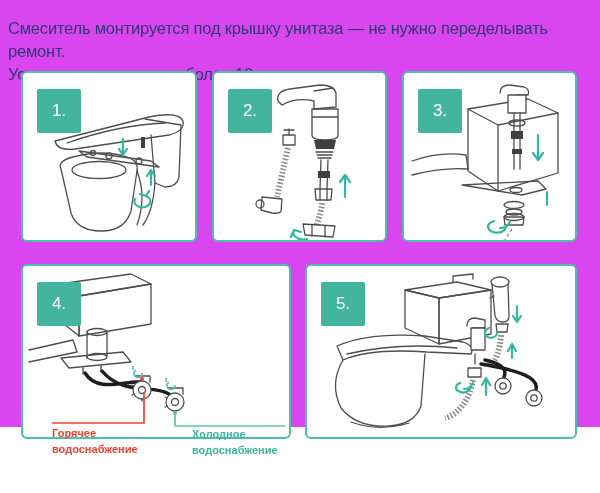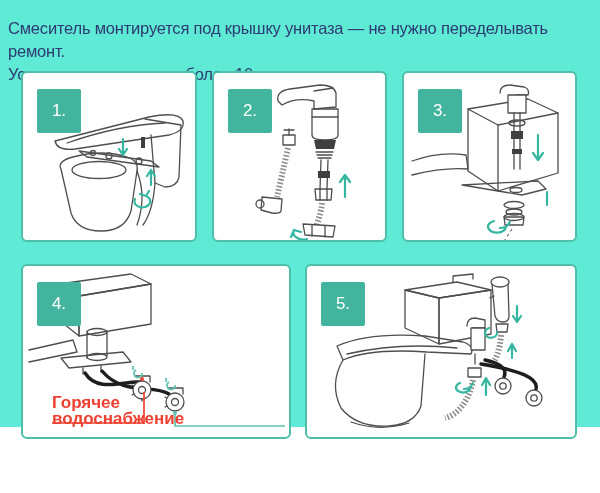--- a/index.html
+++ b/index.html
@@ -5,26 +5,26 @@
   :root{
     --teal:#4ebfaa;
     --badge:#43b49d;
     --navy:#2e3a72;
     --red:#ef4130;
     --tealtext:#3cb5a1;
   }
   *{margin:0;padding:0;box-sizing:border-box;}
   html,body{background:#fff;}
   body{width:600px;height:493px;position:relative;font-family:"Liberation Sans",sans-serif;overflow:hidden;}
-  .page{position:absolute;inset:0;width:600px;height:427px;background:#5eead4;}
+  .page{position:absolute;inset:0;width:600px;height:427px;background:#d946ef;}
   .header{position:absolute;left:8px;top:17px;color:var(--navy);font-size:16.5px;line-height:23px;letter-spacing:-0.2px;font-weight:500;}
   .panel{position:absolute;border:2px solid var(--teal);border-radius:6px;background:#fff;}
   .badge{position:absolute;left:14px;top:16px;width:44px;height:44px;background:var(--badge);border-radius:2px;color:#fff;font-size:17px;display:flex;align-items:center;justify-content:center;z-index:2;}
   .illus{position:absolute;left:0;top:0;width:100%;height:100%;z-index:1;}
-  .wlabel{position:absolute;font-size:17px;font-weight:bold;line-height:16px;z-index:3;}
+  .wlabel{position:absolute;font-size:11px;font-weight:bold;line-height:16px;z-index:3;margin-top:30px;}
   .wlabel.hot{color:var(--red);left:29px;top:129px;width:104px;}
   .wlabel.cold{color:var(--tealtext);left:169px;top:130px;width:104px;}
   .footnote{position:absolute;left:8px;top:460px;color:var(--navy);font-size:13.5px;letter-spacing:-0.1px;}
   
   .ln{stroke:#4e4e4e;stroke-width:1.3;fill:none;stroke-linecap:round;stroke-linejoin:round;}
   .lnf{stroke:#4e4e4e;stroke-width:1.3;fill:#fff;stroke-linecap:round;stroke-linejoin:round;}
   .dark{fill:#3f3f3f;stroke:none;}
   .hose{stroke:#1d1d1d;stroke-width:3.4;fill:none;stroke-linecap:round;}
   .braid{stroke:#8e8e8e;stroke-width:6;fill:none;stroke-dasharray:1.6 1.9;stroke-linecap:butt;}
   .tl{stroke:#35b6a1;stroke-width:2.2;fill:none;stroke-linecap:round;stroke-linejoin:round;}
@@ -168,20 +168,21 @@
 
       <path class="cl" d="M113,104 a4,4 0 1 0 6,3 M110,104 v-4"></path>
       <path class="cl" d="M146,116 a4,4 0 1 0 6,3 M143,116 v-4"></path>
 
       <circle cx="119" cy="113" r="2" fill="#ef4130"></circle>
       <path class="rl" d="M121,126 V157 H29"></path>
       <circle cx="152" cy="147" r="2" fill="#5cc3b1"></circle>
       <path class="cl" d="M152,147 V160 H262"></path>
     </svg>
     <div class="wlabel hot">Горячее водоснабжение</div>
+    <div class="wlabel cold">Холодное водоснабжение</div>
   </div>
 
   <div class="panel" style="left:305px;top:264px;width:272px;height:175px;">
     <div class="badge">5.</div>
     <svg class="illus" viewBox="0 0 268 171">
 
       <path class="ln" d="M98,24 L150,16 L184,24 L132,32 Z"></path>
       <path class="ln" d="M132,32 L184,24 L184,68 L132,78 Z"></path>
       <path class="ln" d="M98,24 L132,32 L132,78 L98,62 Z"></path>
       <path class="ln" d="M146,16 L146,10 L166,8 L166,13"></path>

